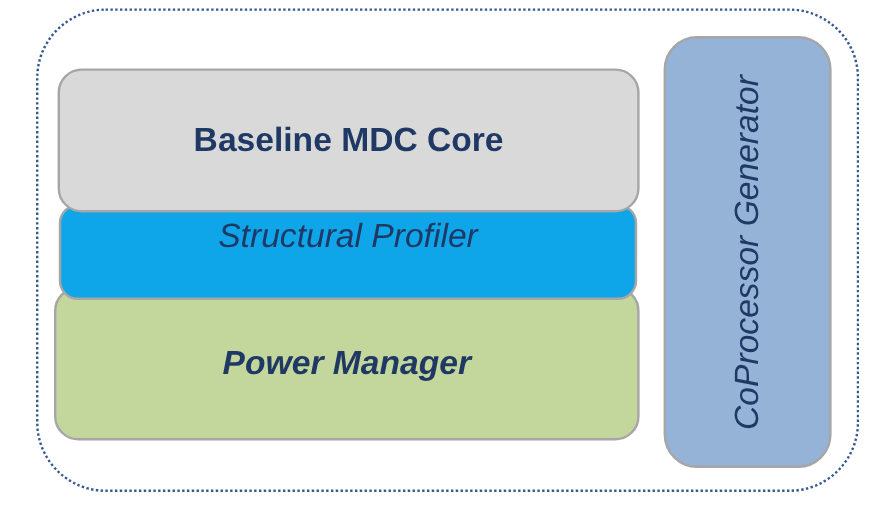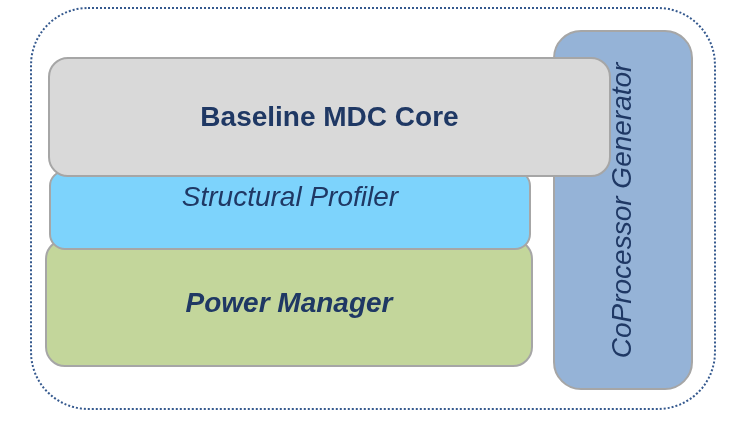--- a/index.html
+++ b/index.html
@@ -31,21 +31,21 @@
     box-sizing: border-box;
     border: 2px solid #A6A6A6;
     display: flex;
     align-items: center;
     justify-content: center;
     color: #1F3864;
   }
   .block-baseline {
     left: 48px;
     top: 57px;
-    width: 563px;
+    width: 485px;
     height: 120px;
     border-radius: 20px;
     z-index: 3;
   }
   .block-profiler {
     left: 49px;
     top: 170px;
     width: 482px;
     height: 80px;
     border-radius: 16px;
@@ -89,21 +89,21 @@
 <body>
 
 <div class="canvas">
 
   <div class="outer-frame" style="border-color: rgb(53, 89, 142);"></div>
 
   <div class="block block-baseline" style="background-color: rgb(217, 217, 217); border-color: rgb(166, 166, 166); color: rgb(31, 56, 100);">
     <span class="lbl lbl-bold">Baseline MDC Core</span>
   </div>
 
-  <div class="block block-profiler" style="background-color: #7dd3fc; border-color: rgb(166, 166, 166); color: rgb(31, 56, 100);">
+  <div class="block block-profiler" style="background-color: #0ea5e9; border-color: rgb(166, 166, 166); color: rgb(31, 56, 100);">
     <span class="lbl lbl-italic">Structural Profiler</span>
   </div>
 
   <div class="block block-power" style="background-color: rgb(195, 214, 155); border-color: rgb(166, 166, 166); color: rgb(31, 56, 100);">
     <span class="lbl lbl-italic">Power Manager</span>
   </div>
 
   <div class="block block-coprocessor" style="background-color: rgb(149, 179, 215); border-color: rgb(166, 166, 166); color: rgb(31, 56, 100);">
     <span class="lbl lbl-italic lbl-rotated">CoProcessor Generator</span>
   </div>

